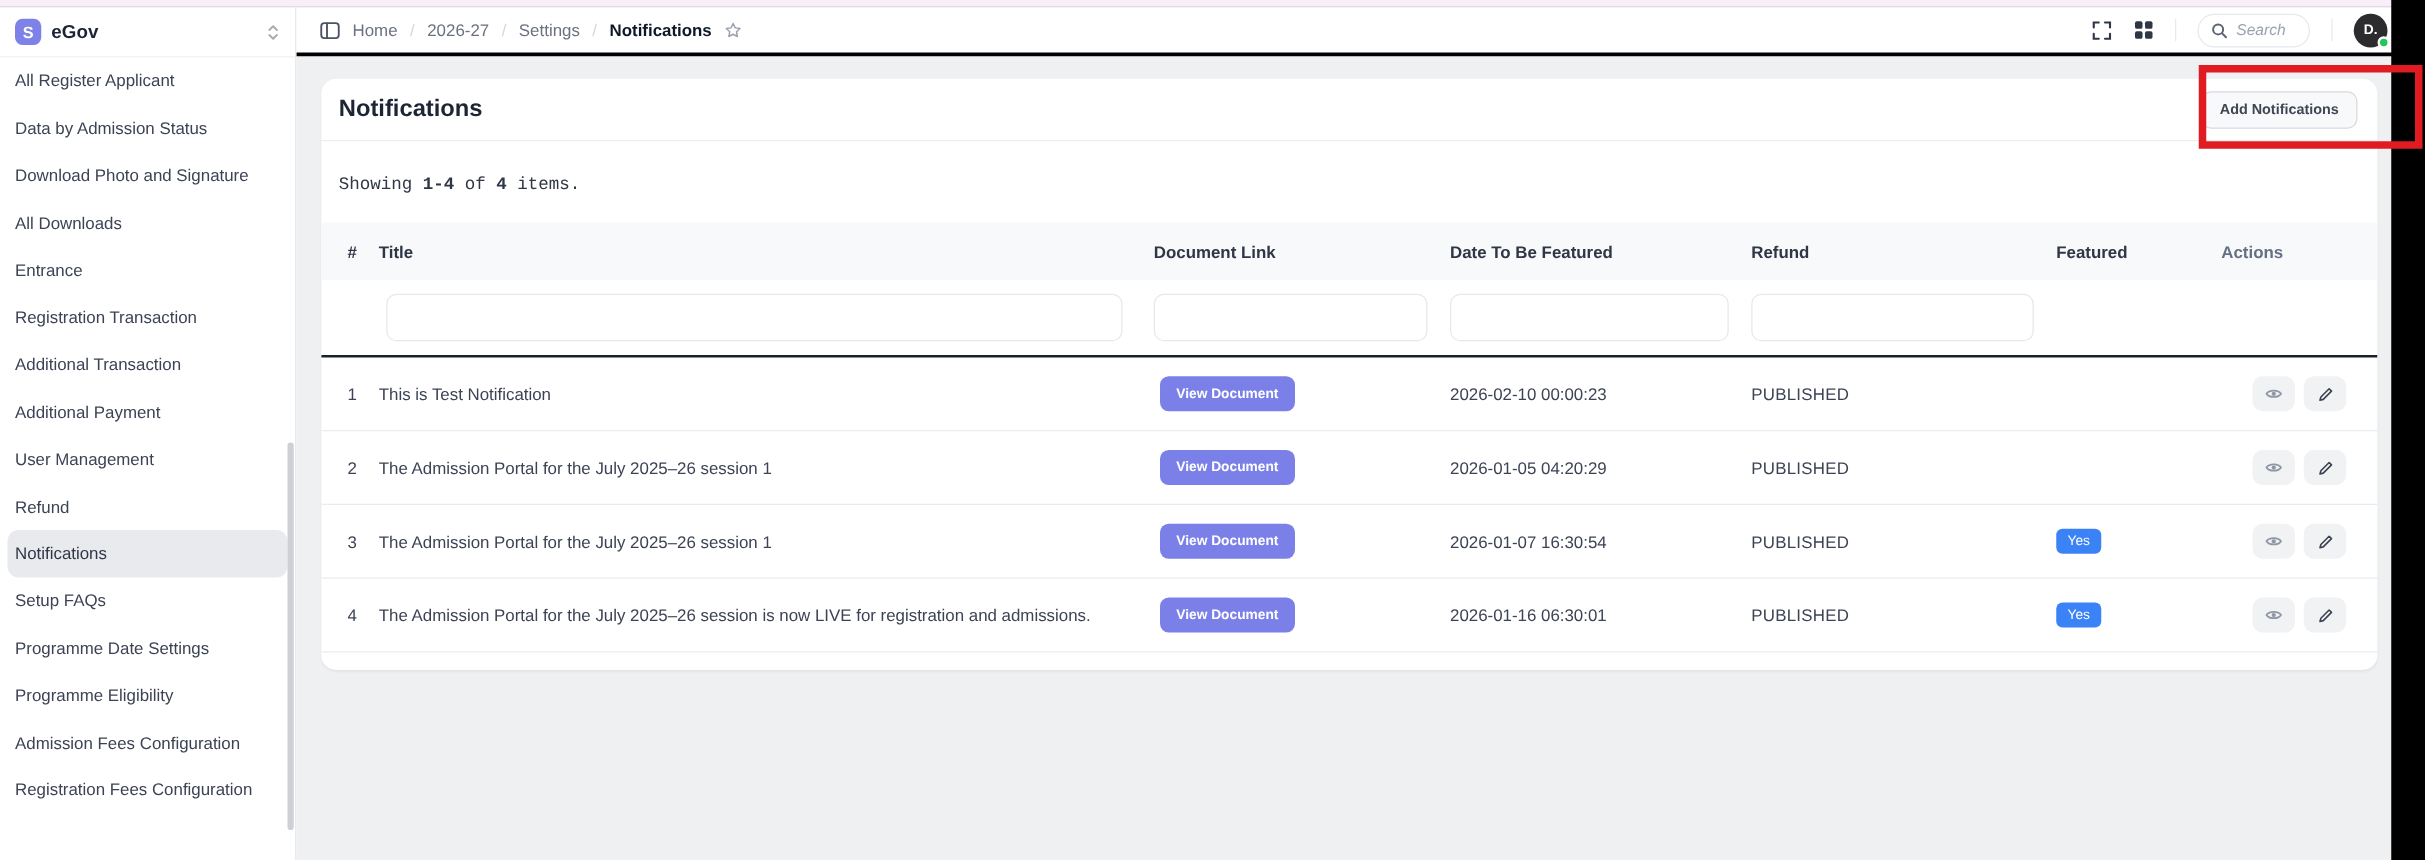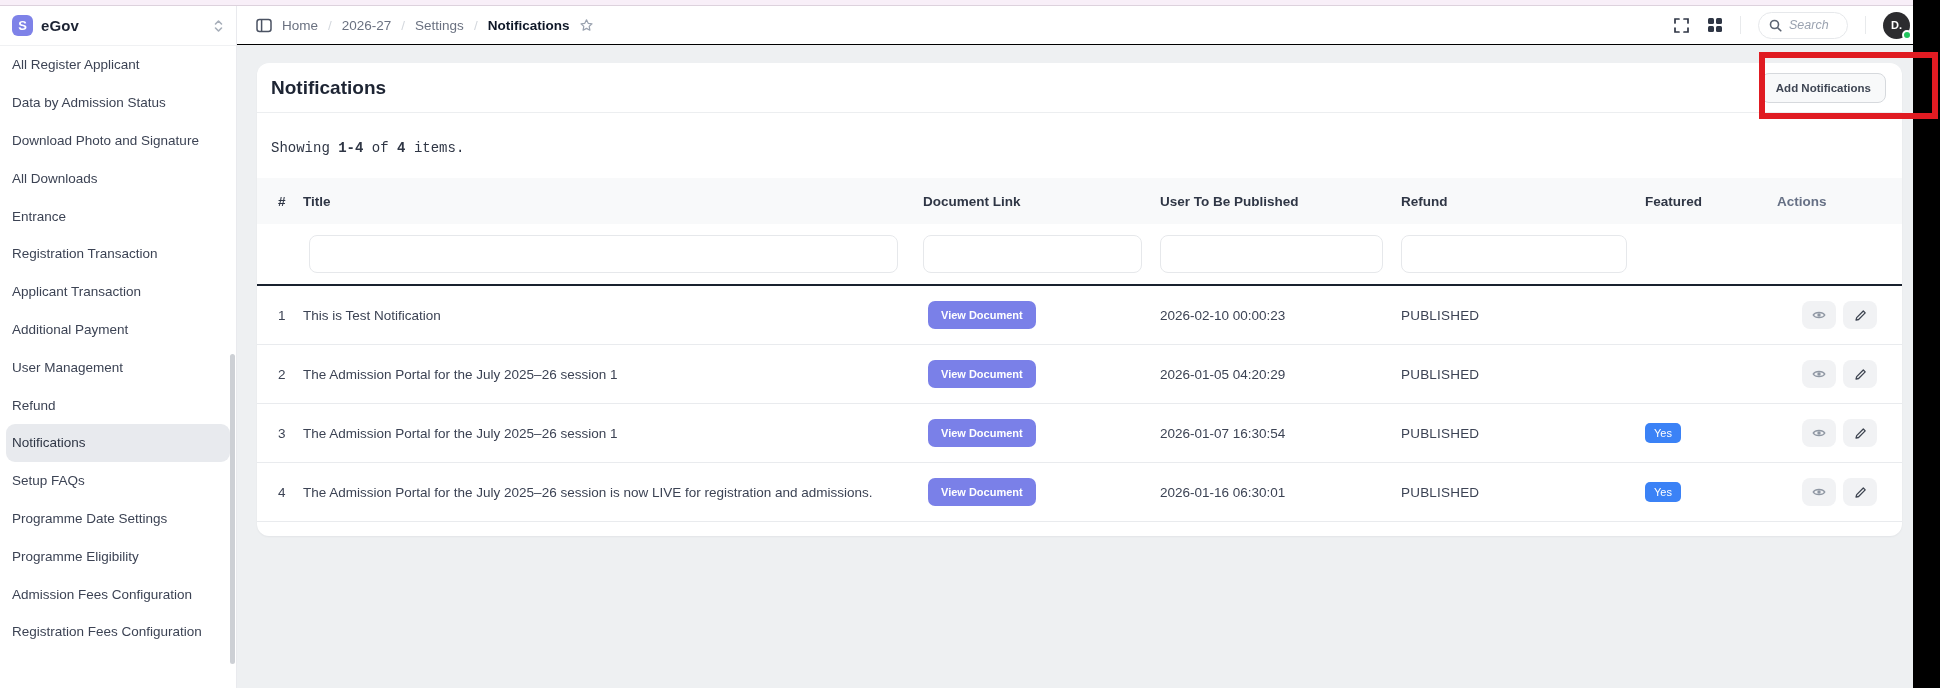--- a/index.html
+++ b/index.html
@@ -22,21 +22,21 @@
   .collapse-ico { margin-left:auto; color:#a7aeb9; display:flex; }
   .nav { padding:0 6px; }
   .nav-item { height:37.8px; display:flex; align-items:center; padding-left:6px; font-size:13.5px; color:#3c4354;
               border-radius:9px; cursor:pointer; white-space:nowrap; }
   .nav-item.active { background:#e8eaee; color:#2f3645; }
   .side-scrollthumb { position:absolute; right:1px; top:348px; width:5px; height:310px; background:#cdd0d5; border-radius:3px; }
 
   
   .main { flex:1; display:flex; flex-direction:column; min-width:0; }
 
-  .appbar { height:39px; flex:0 0 39px; background:#fff; border-bottom:1px solid #000000;
+  .appbar { height:39px; flex:0 0 39px; background:#fff; border-bottom:3px solid #000000;
             display:flex; align-items:center; padding:0 30px 0 19px; }
   .crumbs { display:flex; align-items:center; gap:10px; font-size:13.5px; color:#6a7180; }
   .crumb-sep { color:#d4d8de; }
   .crumb.current { color:#0f1828; font-weight:700; }
   .panel-ico, .star-ico { display:flex; align-items:center; }
   .appbar-right { margin-left:auto; display:flex; align-items:center; gap:17px; }
   .vdiv { width:1px; height:18px; background:#e8eaec; }
   .search-pill { width:90px; height:27px; border:1px solid #e6e8eb; border-radius:14px; display:flex; align-items:center;
                  gap:7px; padding:0 10px; background:#fff; }
   .search-pill input { border:none; outline:none; width:50px; font-size:12.5px; color:#3c4354; background:transparent;
@@ -108,21 +108,21 @@
             </svg>
         </span>
       </div>
       <nav class="nav">
         <div class="nav-item">All Register Applicant</div>
         <div class="nav-item">Data by Admission Status</div>
         <div class="nav-item">Download Photo and Signature</div>
         <div class="nav-item">All Downloads</div>
         <div class="nav-item">Entrance</div>
         <div class="nav-item">Registration Transaction</div>
-        <div class="nav-item">Applicant Transaction</div>
+        <div class="nav-item">Additional Transaction</div>
         <div class="nav-item">Additional Payment</div>
         <div class="nav-item">User Management</div>
         <div class="nav-item">Refund</div>
         <div class="nav-item active">Notifications</div>
         <div class="nav-item">Setup FAQs</div>
         <div class="nav-item">Programme Date Settings</div>
         <div class="nav-item">Programme Eligibility</div>
         <div class="nav-item">Admission Fees Configuration</div>
         <div class="nav-item">Registration Fees Configuration</div>
       </nav>
@@ -202,21 +202,21 @@
             <b>4</b>
             <span>items.</span>
           </p>
 
           <div class="table">
 
             <div class="tbl-row thead">
               <div class="col-num">#</div>
               <div>Title</div>
               <div>Document Link</div>
-              <div>User To Be Published</div>
+              <div>Date To Be Featured</div>
               <div>Refund</div>
               <div>Featured</div>
               <div class="col-actions">Actions</div>
             </div>
 
             <div class="tbl-row tfilter">
               <div></div>
               <div class="f-title"><input type="text" style=""></div>
               <div class="f-mid"><input type="text" style=""></div>
               <div class="f-mid"><input type="text" style=""></div>

